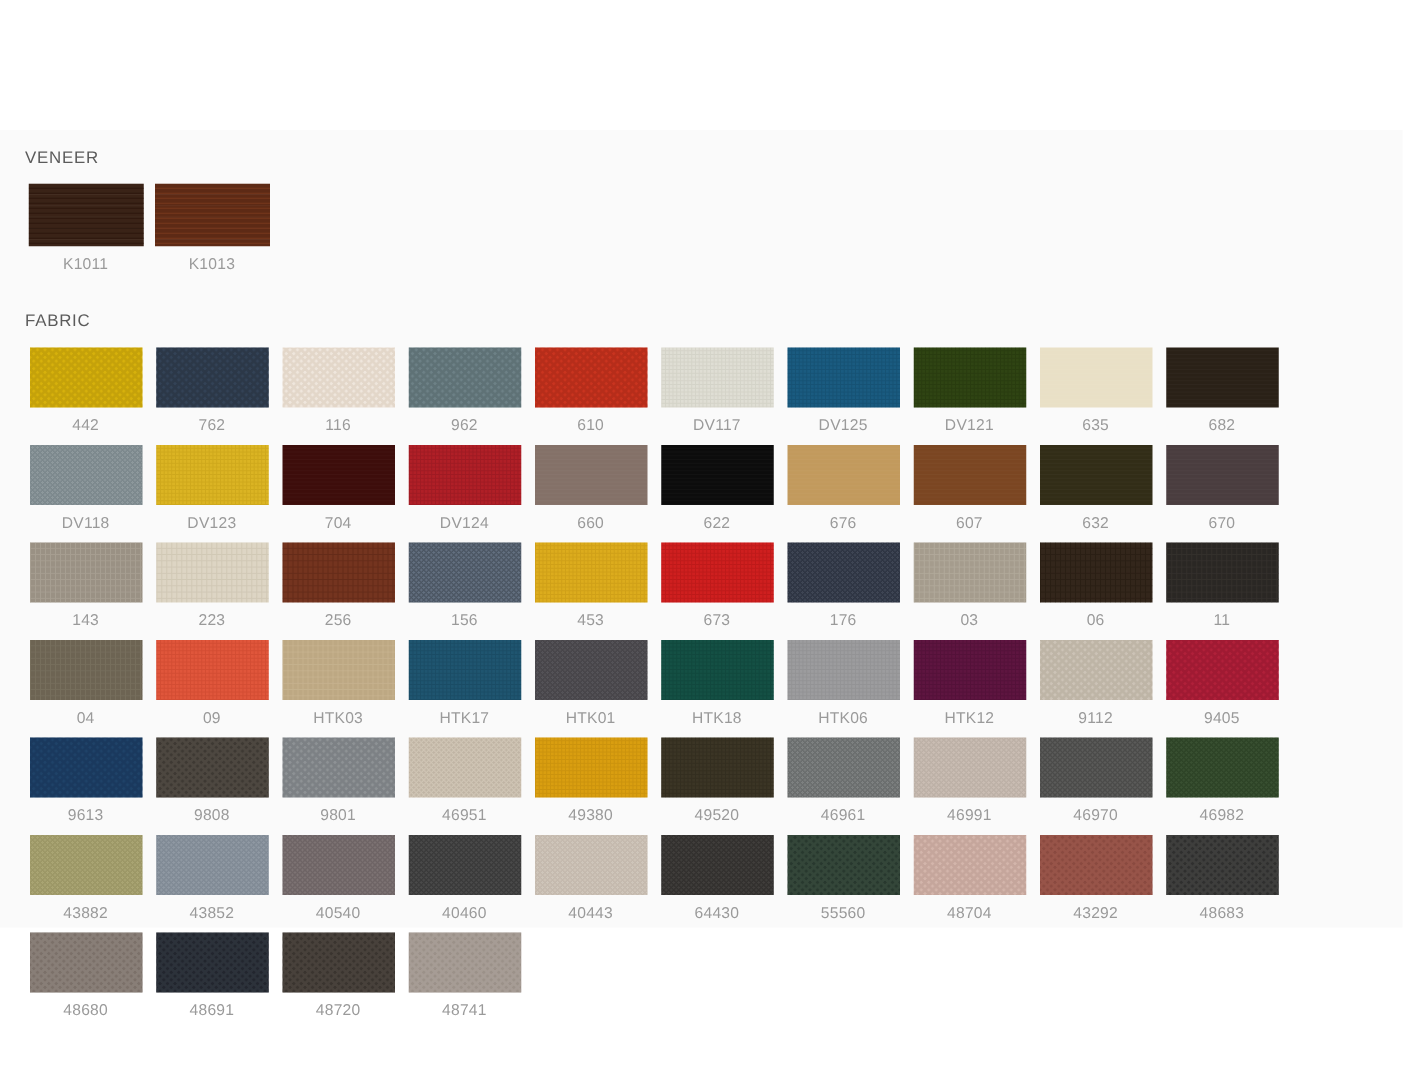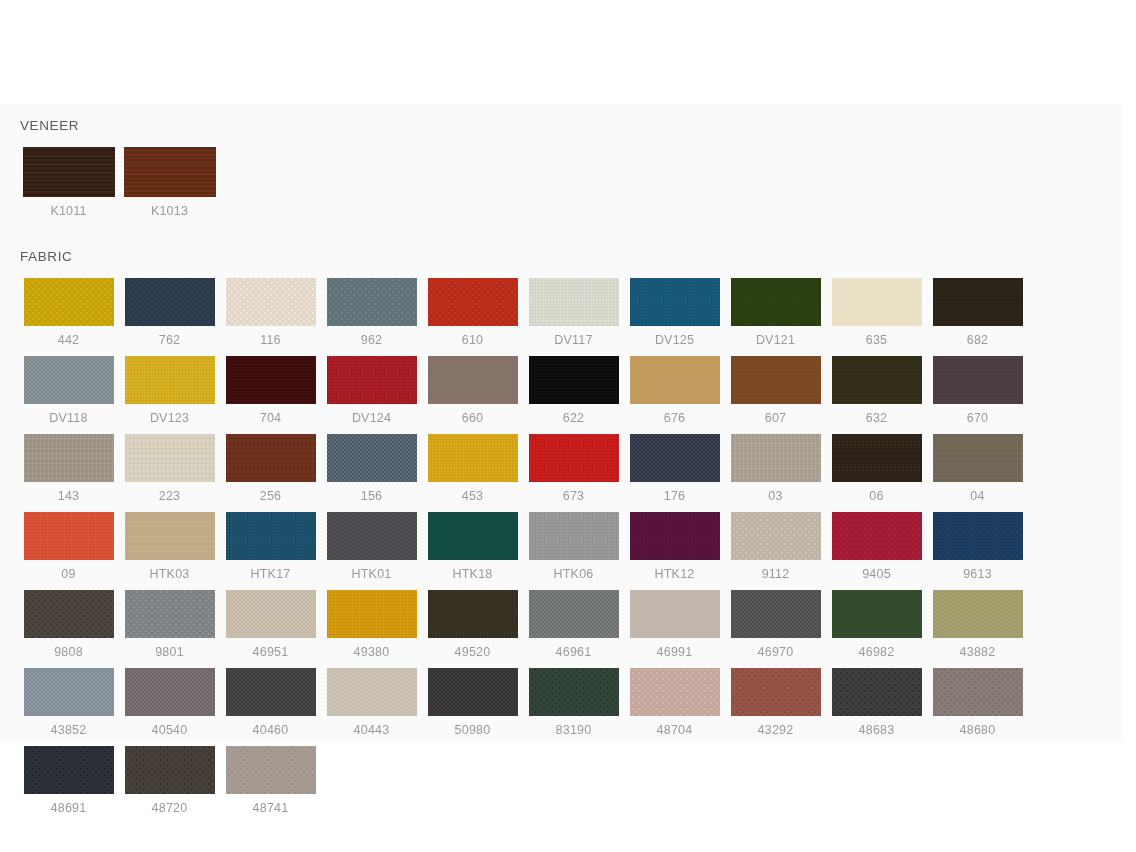--- a/index.html
+++ b/index.html
@@ -280,20 +280,26 @@
             </div>
             <span class="chip-label">03</span>
           </div>
           <div class="swatch">
             <div class="chip" style="background-color: rgb(51, 38, 27);">
               <div class="tex" style="background-image: repeating-linear-gradient(90deg, rgb(38, 27, 18) 0px, rgb(38, 27, 18) 1px, transparent 1px, transparent 4px), repeating-linear-gradient(0deg, rgb(38, 27, 18) 0px, rgb(38, 27, 18) 1px, transparent 1px, transparent 5px); background-size: 4px 5px, 4px 5px; opacity: 0.6;"></div>
             </div>
             <span class="chip-label">06</span>
           </div>
           <div class="swatch">
+            <div class="chip" style="background-color: rgb(42, 39, 36);">
+              <div class="tex" style="background-image: repeating-linear-gradient(90deg, rgb(59, 55, 51) 0px, rgb(59, 55, 51) 1px, transparent 1px, transparent 4px), repeating-linear-gradient(0deg, rgb(59, 55, 51) 0px, rgb(59, 55, 51) 1px, transparent 1px, transparent 5px); background-size: 4px 5px, 4px 5px; opacity: 0.6;"></div>
+            </div>
+            <span class="chip-label">11</span>
+          </div>
+          <div class="swatch">
             <div class="chip" style="background-color: rgb(109, 100, 83);">
               <div class="tex" style="background-image: repeating-linear-gradient(90deg, rgb(126, 117, 99) 0px, rgb(126, 117, 99) 1px, transparent 1px, transparent 4px), repeating-linear-gradient(0deg, rgb(126, 117, 99) 0px, rgb(126, 117, 99) 1px, transparent 1px, transparent 5px); background-size: 4px 5px, 4px 5px; opacity: 0.6;"></div>
             </div>
             <span class="chip-label">04</span>
           </div>
           <div class="swatch">
             <div class="chip" style="background-color: rgb(224, 86, 59);">
               <div class="tex" style="background-image: repeating-linear-gradient(0deg, rgb(198, 68, 44) 0px, rgb(198, 68, 44) 1px, transparent 1px, transparent 3px), repeating-linear-gradient(90deg, rgb(198, 68, 44) 0px, rgb(198, 68, 44) 1px, transparent 1px, transparent 3px); background-size: 3px 3px, 3px 3px; opacity: 0.5;"></div>
             </div>
             <span class="chip-label">09</span>
@@ -433,27 +439,27 @@
           <div class="swatch">
             <div class="chip" style="background-color: rgb(196, 185, 173);">
               <div class="tex" style="background-image: radial-gradient(rgb(214, 205, 195) 38%, transparent 40%), radial-gradient(rgb(214, 205, 195) 38%, transparent 40%); background-size: 4px 4px, 4px 4px; background-position: 0px 0px, 2px 2px; opacity: 0.6;"></div>
             </div>
             <span class="chip-label">40443</span>
           </div>
           <div class="swatch">
             <div class="chip" style="background-color: rgb(50, 48, 46);">
               <div class="tex" style="background-image: radial-gradient(rgb(76, 73, 71) 38%, transparent 40%), radial-gradient(rgb(76, 73, 71) 38%, transparent 40%); background-size: 4px 4px, 4px 4px; background-position: 0px 0px, 2px 2px; opacity: 0.6;"></div>
             </div>
-            <span class="chip-label">50980</span>
+            <span class="chip-label">64430</span>
           </div>
           <div class="swatch">
             <div class="chip" style="background-color: rgb(40, 56, 46);">
               <div class="tex" style="background-image: repeating-linear-gradient(45deg, rgb(62, 83, 68) 0px, rgb(62, 83, 68) 2px, transparent 2px, transparent 4px), repeating-linear-gradient(-45deg, rgb(62, 83, 68) 0px, rgb(62, 83, 68) 2px, transparent 2px, transparent 4px); background-size: 6px 6px, 6px 6px; opacity: 0.55;"></div>
             </div>
-            <span class="chip-label">83190</span>
+            <span class="chip-label">55560</span>
           </div>
           <div class="swatch">
             <div class="chip" style="background-color: rgb(211, 181, 171);">
               <div class="tex" style="background-image: repeating-linear-gradient(45deg, rgb(187, 154, 144) 0px, rgb(187, 154, 144) 2px, transparent 2px, transparent 4px), repeating-linear-gradient(-45deg, rgb(187, 154, 144) 0px, rgb(187, 154, 144) 2px, transparent 2px, transparent 4px); background-size: 6px 6px, 6px 6px; opacity: 0.55;"></div>
             </div>
             <span class="chip-label">48704</span>
           </div>
           <div class="swatch">
             <div class="chip" style="background-color: rgb(138, 74, 64);">
               <div class="tex" style="background-image: repeating-linear-gradient(45deg, rgb(163, 93, 80) 0px, rgb(163, 93, 80) 2px, transparent 2px, transparent 4px), repeating-linear-gradient(-45deg, rgb(163, 93, 80) 0px, rgb(163, 93, 80) 2px, transparent 2px, transparent 4px); background-size: 6px 6px, 6px 6px; opacity: 0.55;"></div>

